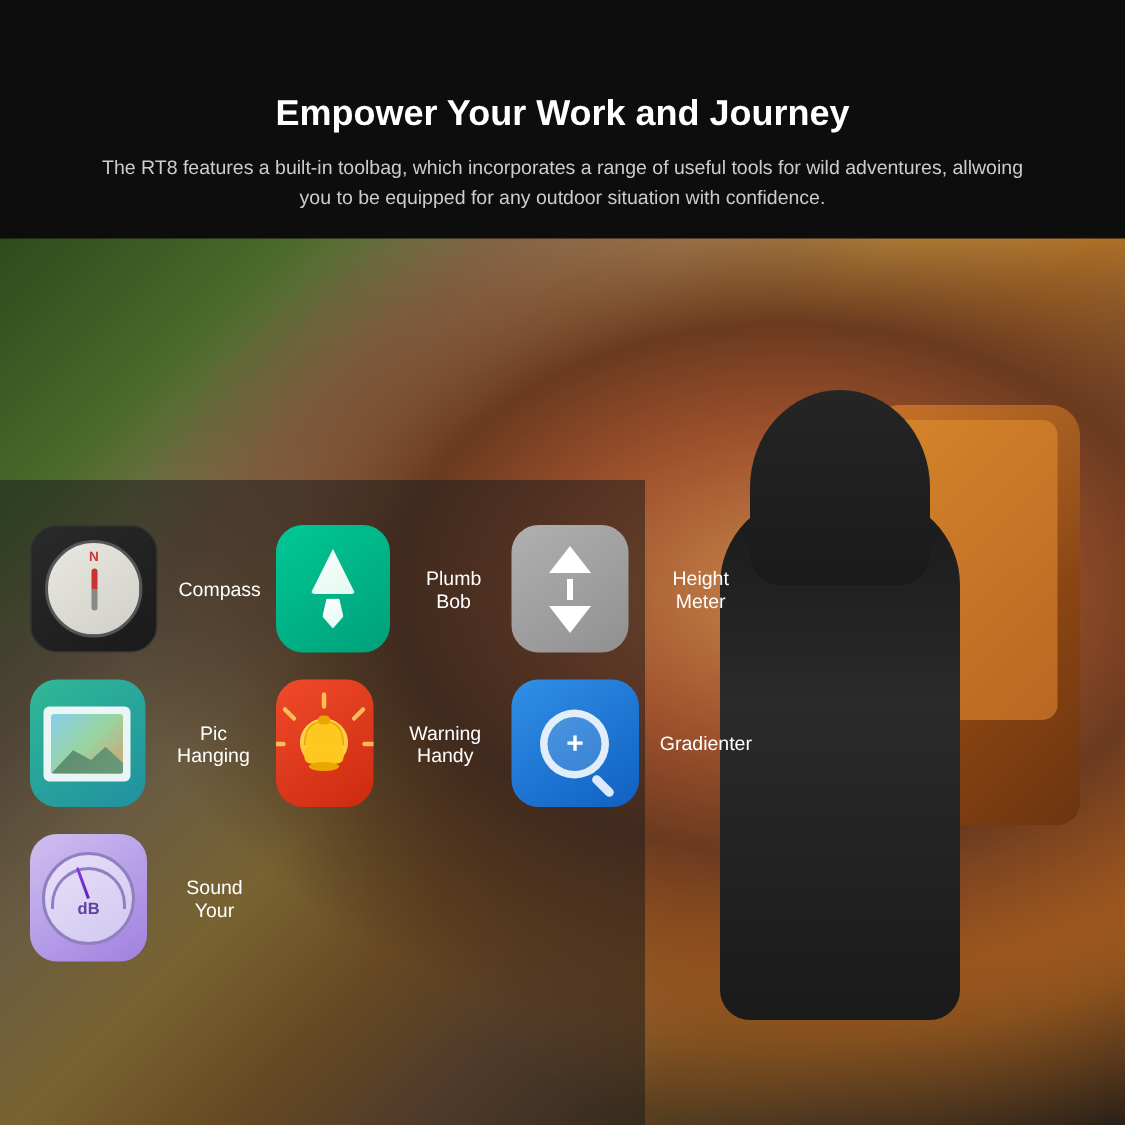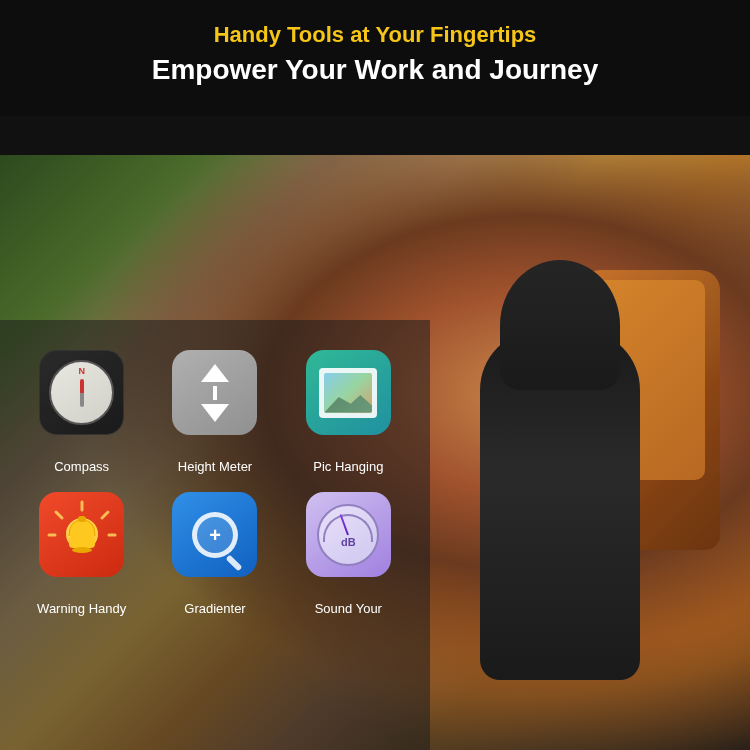--- a/index.html
+++ b/index.html
@@ -112,23 +112,24 @@
 
     .header-subtitle {
       color: #f5c518;
       font-size: 22px;
       font-weight: 700;
       margin-bottom: 6px;
     }
 
     .header-title {
       color: #ffffff;
-      font-size: 28px;
+      font-size: 24px;
       font-weight: 700;
       margin-bottom: 12px;
+      margin-top: 40px;
     }
 
     .header-desc {
       color: #cccccc;
       font-size: 13px;
       line-height: 1.5;
       max-width: 620px;
       margin: 0 auto;
     }
 
@@ -147,23 +148,23 @@
 
     .tools-grid {
       display: grid;
       grid-template-columns: repeat(3, 1fr);
       gap: 18px 10px;
       padding: 10px 5px;
     }
 
     .tool-item {
       display: flex;
-      flex-direction: column;
-      align-items: center;
-      gap: 24px;
+      flex-direction: row;
+      align-items: center;
+      gap: 14px;
     }
 
     .tool-icon {
       width: 85px;
       height: 85px;
       border-radius: 18px;
       display: flex;
       align-items: center;
       justify-content: center;
       position: relative;
@@ -524,34 +525,43 @@
 
   <div class="bg-image"></div>
   <div class="nature-bg"></div>
 
   <div class="hiker">
     <div class="backpack"></div>
     <div class="jacket"></div>
   </div>
 
   <div class="header">
-    <div class="header-subtitle">Handy Tools at Your Fingertips</div>
     <div class="header-title">Empower Your Work and Journey</div>
+    <div class="header-desc">The RT8 features a built-in toolbag, which incorporates a range of useful tools for wild adventures, allwoing you to be equipped for any outdoor situation with confidence.</div>
   </div>
 
   <div class="tools-section">
     <div class="tools-grid">
 
       <div class="tool-item">
         <div class="tool-icon icon-compass">
           <div class="compass-face"></div>
         </div>
         <span class="tool-label">Compass</span>
       </div>
 
+      <div class="tool-item">
+        <div class="tool-icon icon-plumbbob">
+          <div class="plumb-bob-shape">
+            <div class="plumb-top"></div>
+            <div class="plumb-bottom"></div>
+          </div>
+        </div>
+        <span class="tool-label">Plumb Bob</span>
+      </div>
 
 
 
       <div class="tool-item">
         <div class="tool-icon icon-heightmeter">
           <div class="height-arrows">
             <div class="arrow-up"></div>
             <div class="arrow-line"></div>
             <div class="arrow-down"></div>
           </div>

